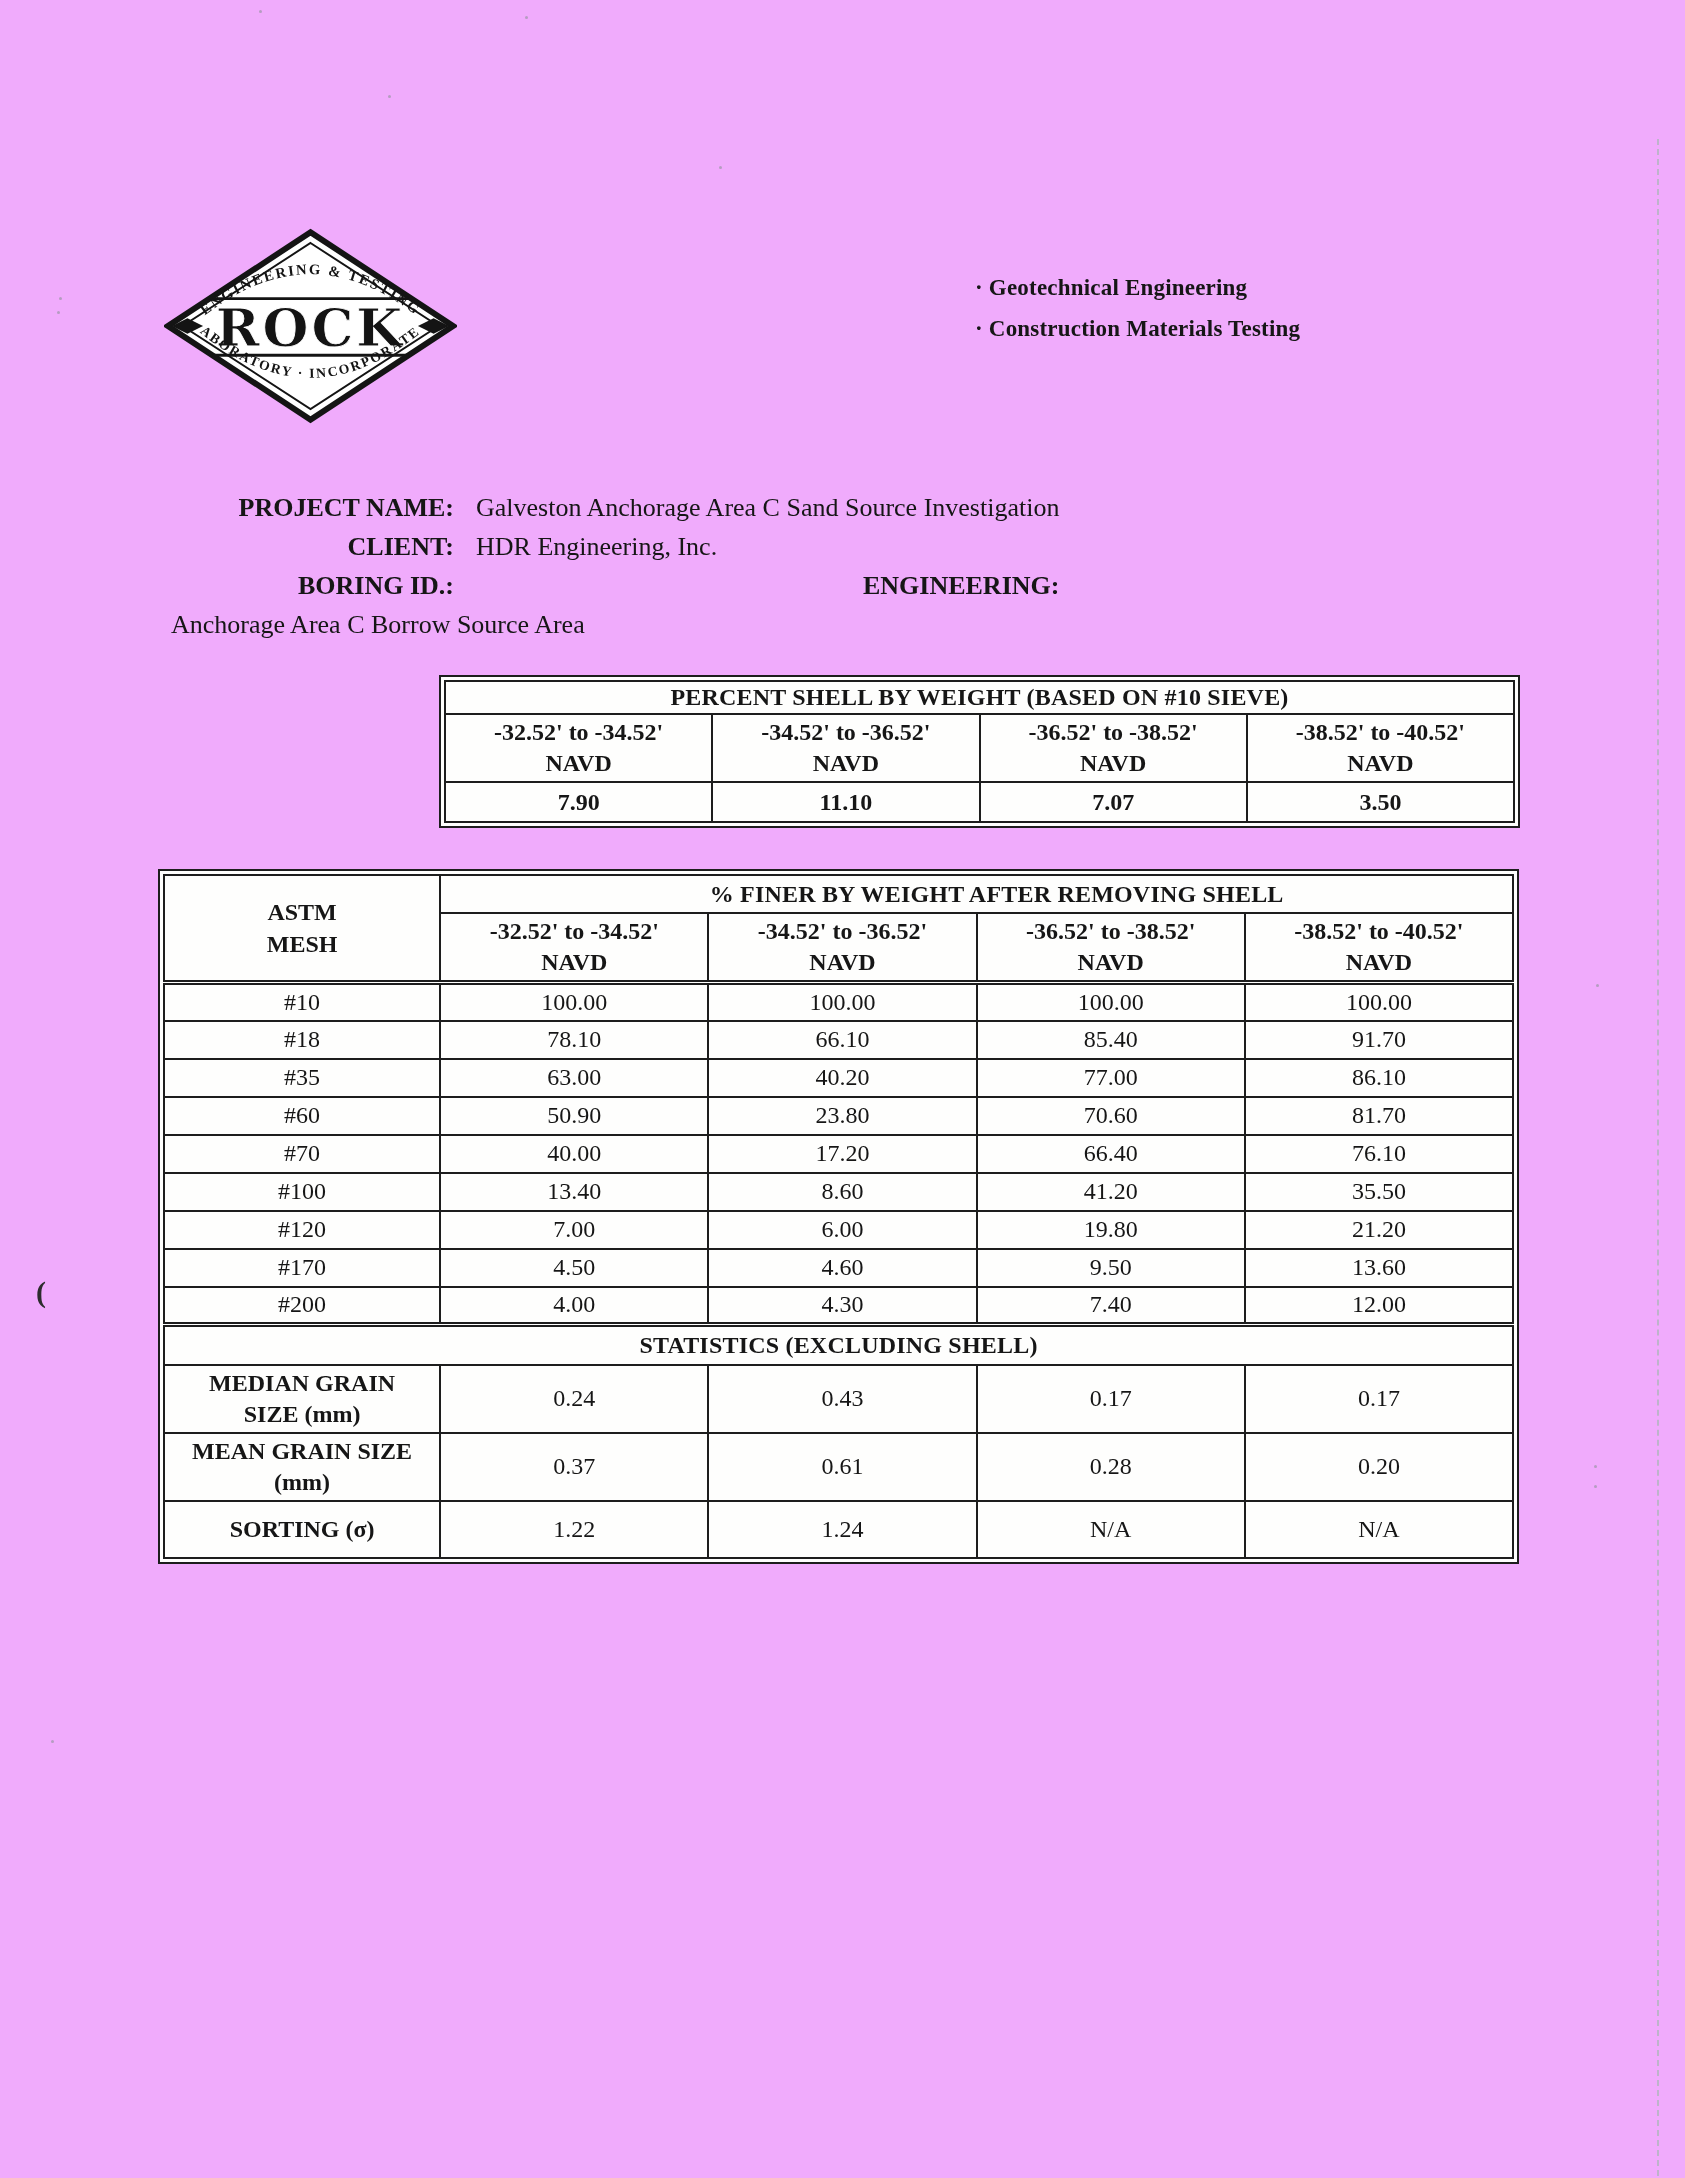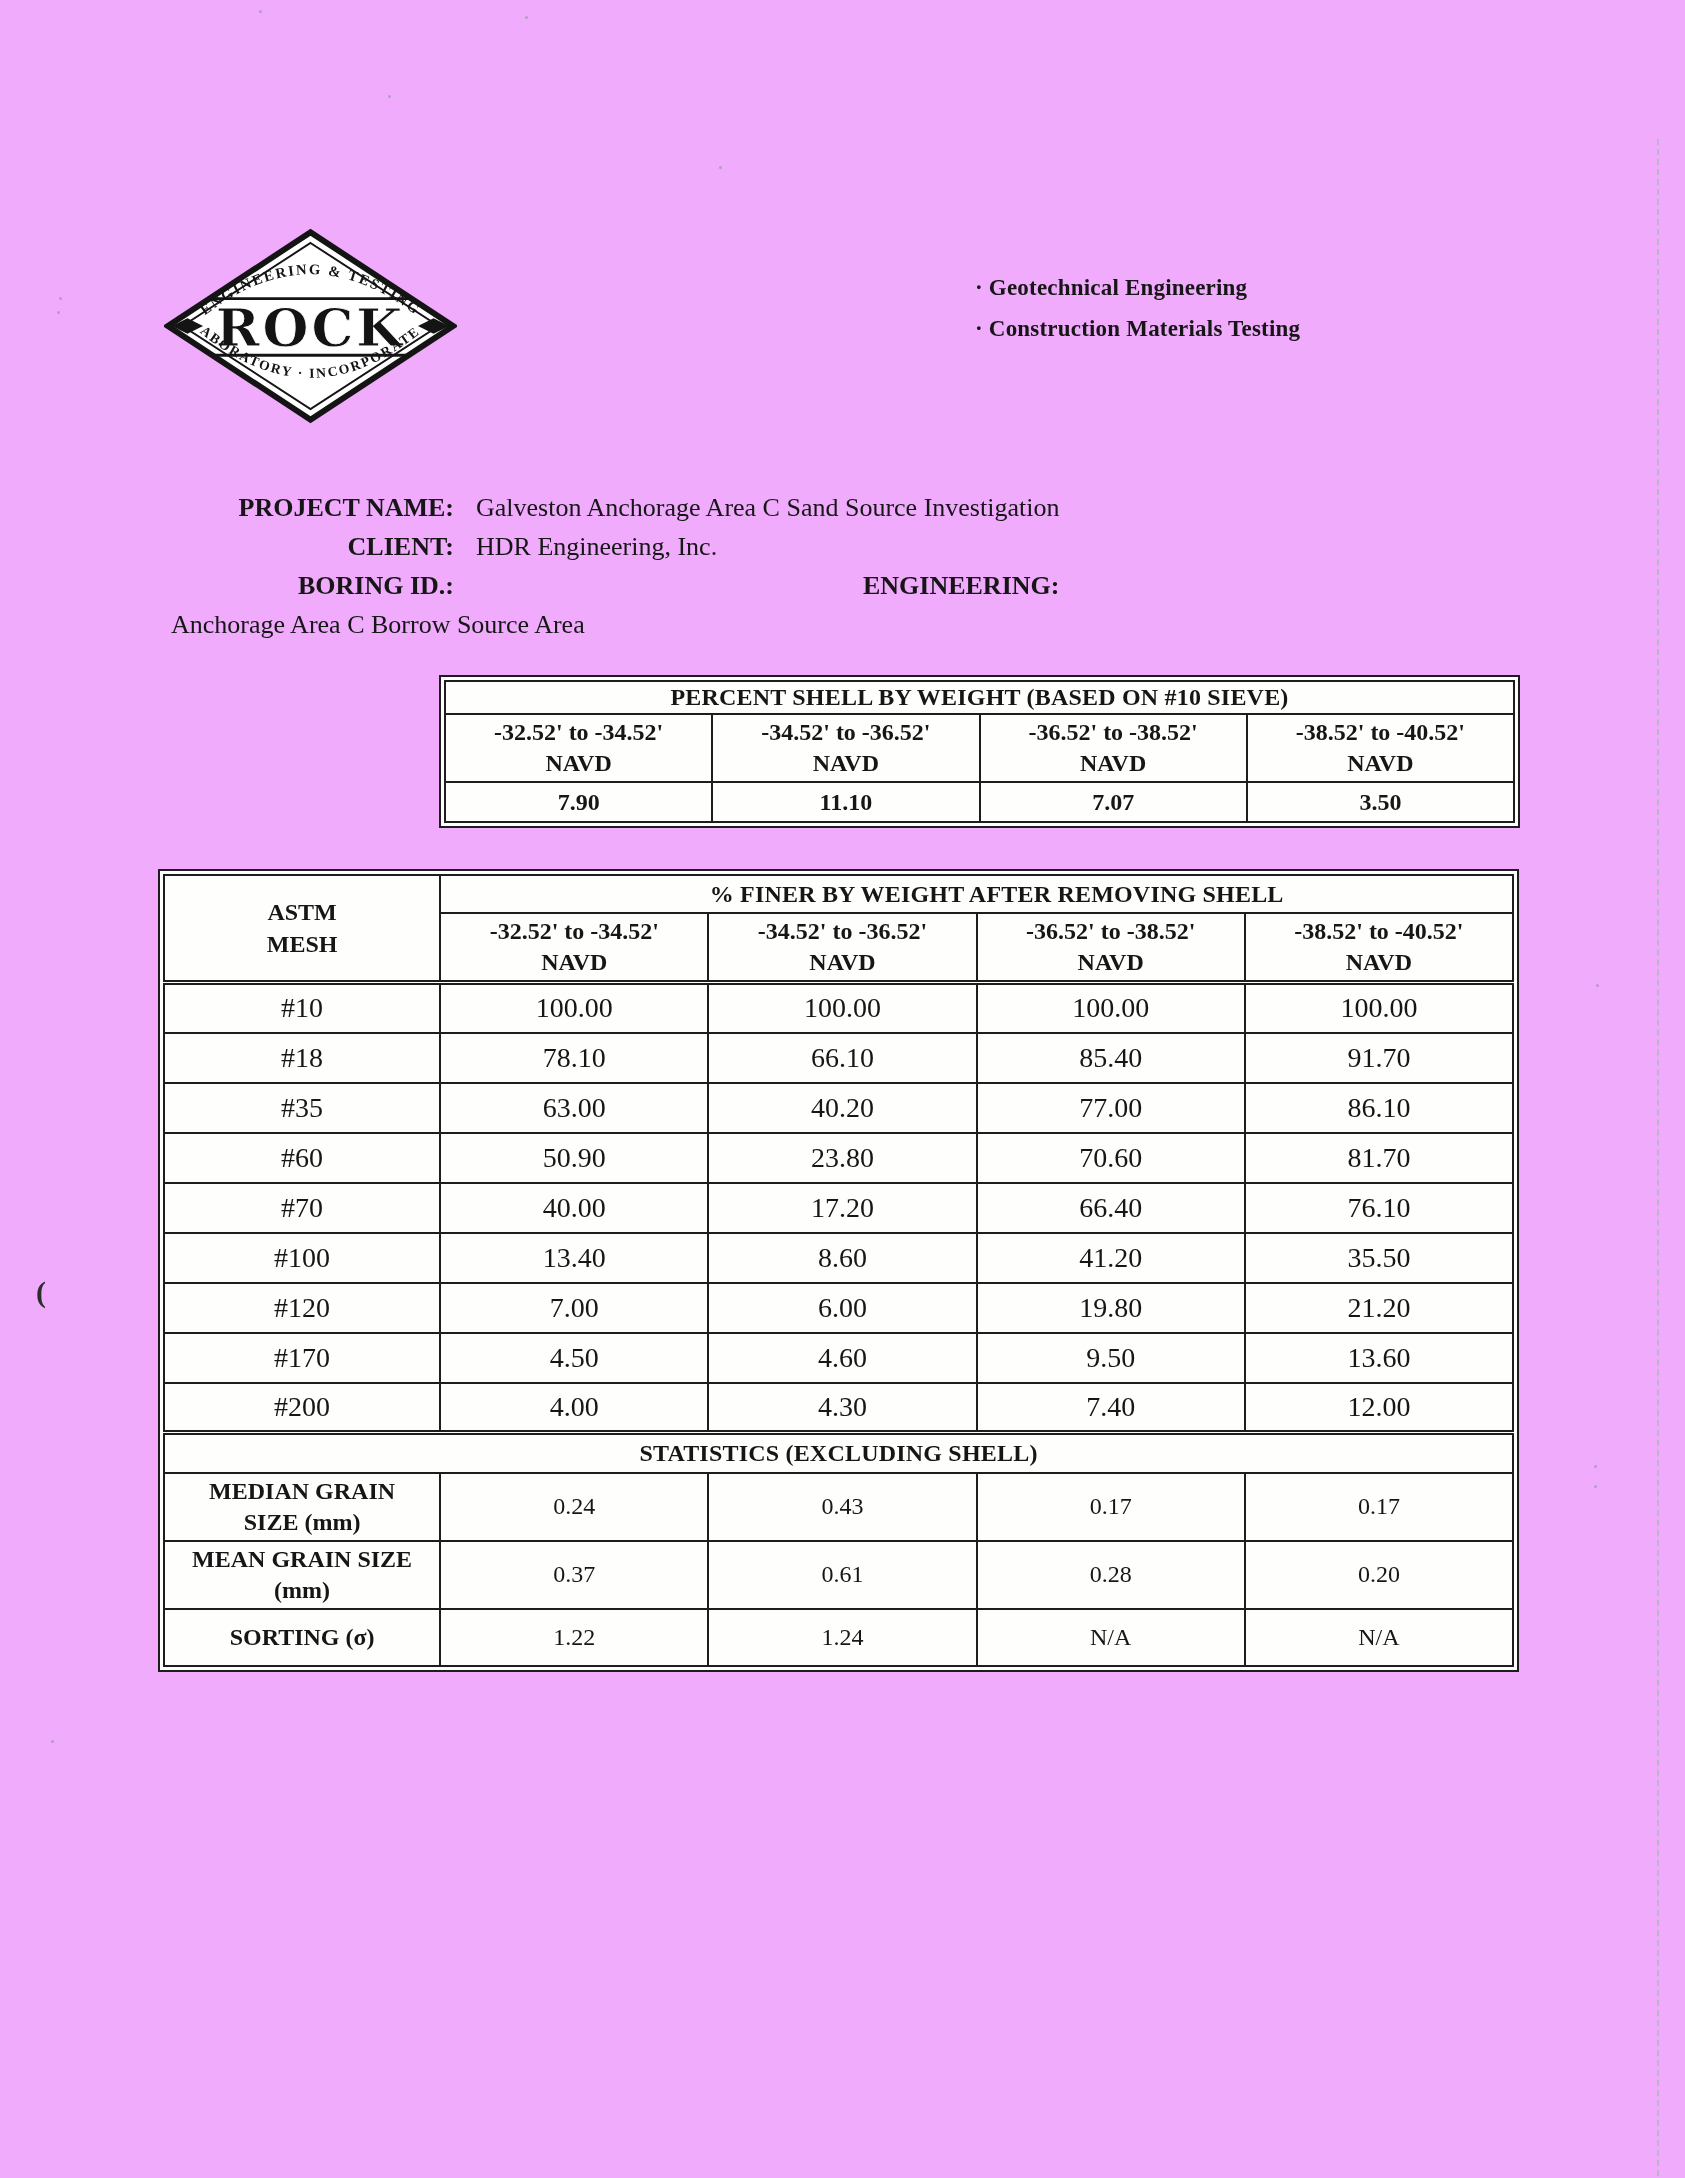--- a/index.html
+++ b/index.html
@@ -28,21 +28,21 @@
   table.tbl td { border:2px solid #1d1d1d; text-align:center; vertical-align:middle; font-size:24px; padding:2px 4px; }
 
   .t-title  { font-weight:bold; font-size:25px; height:32px; letter-spacing:0.2px; }
   .t-head   { font-weight:bold; font-size:23px; line-height:31px; height:67px; }
   .t-val    { font-weight:bold; font-size:24px; height:40px; }
 
   .shell-table { left:439px; top:675px; width:1081px; }
   .finer-table { left:158px; top:869px; width:1361px; }
 
   tr.r-dbl td { border-top:5px double #1d1d1d; }
-  tr.r-data td { height:50px; font-size:28px;margin-left:20px; }
+  tr.r-data td { height:38px; font-size:24px;margin-left:20px; }
   tr.r-stats-title td { border-top:5px double #1d1d1d;border-radius:17px; }
   tr.r-stat td { height:67px; }
   tr.r-sort td { height:57px; }
   td.stat-lbl { font-weight:bold; font-size:25px; line-height:31px; }
   td.astm-head { font-weight:bold; font-size:25px; line-height:32px; }
 
   
   .footnote { left:164px; top:1612px; font-size:25px; letter-spacing:0.2px; }
 
   

